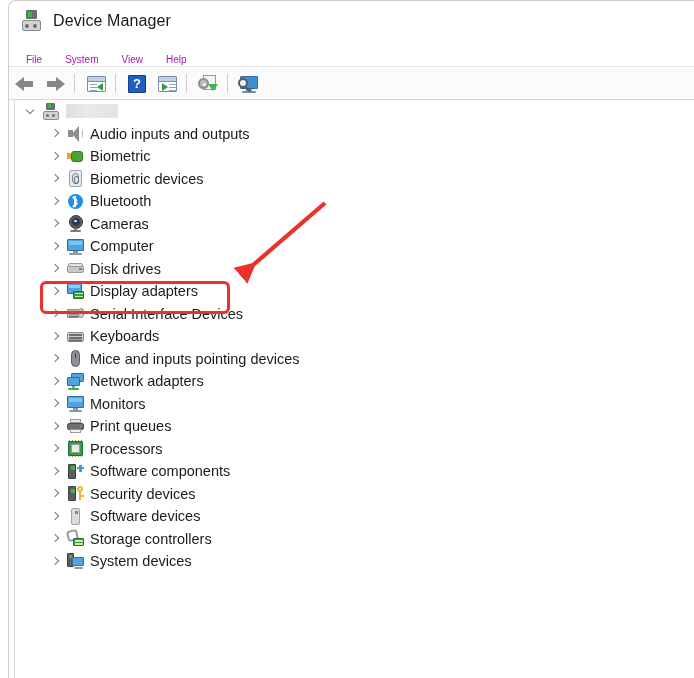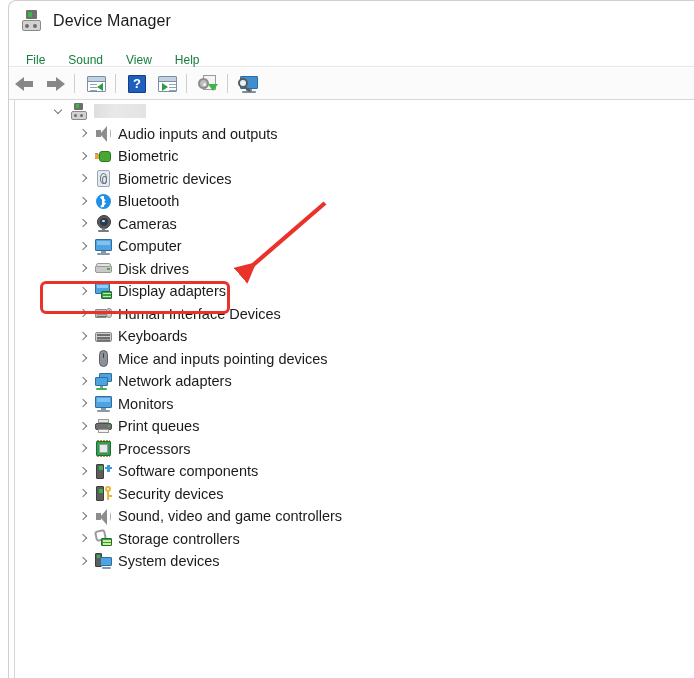--- a/index.html
+++ b/index.html
@@ -63,21 +63,21 @@
 
   
   #menubar{
     position:absolute;left:1px;top:41px;width:692px;height:26px;
     background:#ffffff;
     display:flex;align-items:center;
     border-bottom:1px solid #e6e6e6;
     box-sizing:border-box;
   }
   .menu-item{
-    font-size:12px;color:#15803d;
+    font-size:10px;color:#a21caf;
     padding:2px 9px;margin-left:5px;
     white-space:nowrap;cursor:default;margin-top:12px;
   }
   .menu-item:first-child{margin-left:8px;}
 
   
   #toolbar{
     position:absolute;left:1px;top:68px;width:692px;height:32px;
     background:#fbfbfb;
     display:flex;align-items:center;
@@ -180,21 +180,20 @@
     transform:rotate(40deg);transform-origin:left center;
   }
 
   
   #tree-pane{
     position:absolute;left:6px;top:100px;width:548px;height:578px;
     background:#ffffff;
     border-left:1px solid #d6d6d6;
     box-sizing:border-box;
     overflow:hidden;
-    padding-left:28px;
   }
   .row{
     position:relative;height:22.5px;
     display:flex;align-items:center;
     white-space:nowrap;
   }
   .chev{
     width:11px;height:11px;margin-left:0px;flex:none;position:relative;
   }
   .chev:after{
@@ -562,21 +561,21 @@
       <div class="dm-top-led"></div>
       <div class="dm-base"></div>
       <div class="dm-dot l"></div>
       <div class="dm-dot r"></div>
     </div>
     <div id="title-text">Device Manager</div>
   </div>
 
   <div id="menubar">
     <div class="menu-item">File</div>
-    <div class="menu-item">Sound</div>
+    <div class="menu-item">System</div>
     <div class="menu-item">View</div>
     <div class="menu-item">Help</div>
   </div>
 
   <div id="toolbar">
     <div class="tb-btn">
       <div class="arrow back">
         <div class="shaft"></div>
           <div class="head"></div>
       </div>
@@ -724,21 +723,21 @@
       <div class="label">Display adapters</div>
     </div>
 
 
     <div class="row child">
       <div class="chev"></div>
       <div class="ico i-hid">
         <div class="kb"></div>
           <div class="ms"></div>
       </div>
-      <div class="label">Human Interface Devices</div>
+      <div class="label">Serial Interface Devices</div>
     </div>
 
     <div class="row child">
       <div class="chev"></div>
       <div class="ico i-kb">
         <div class="body"></div>
           <div class="keys"></div>
       </div>
       <div class="label">Keyboards</div>
     </div>
@@ -808,30 +807,28 @@
     <div class="row child">
       <div class="chev"></div>
       <div class="ico i-sec">
         <div class="tower"></div>
           <div class="keyhead"></div>
           <div class="keyshaft"></div>
       </div>
       <div class="label">Security devices</div>
     </div>
 
-
-    <div class="row child">
-      <div class="chev"></div>
-      <div class="ico i-speaker">
-        <div class="body"></div>
-          <div class="cone"></div>
-          <div class="wave"></div>
-      </div>
-      <div class="label">Sound, video and game controllers</div>
-    </div>
+    <div class="row child">
+      <div class="chev"></div>
+      <div class="ico i-swd">
+        <div class="tower"></div>
+      </div>
+      <div class="label">Software devices</div>
+    </div>
+
 
     <div class="row child">
       <div class="chev"></div>
       <div class="ico i-stor">
         <div class="ribbon"></div>
           <div class="card"></div>
       </div>
       <div class="label">Storage controllers</div>
     </div>
 

